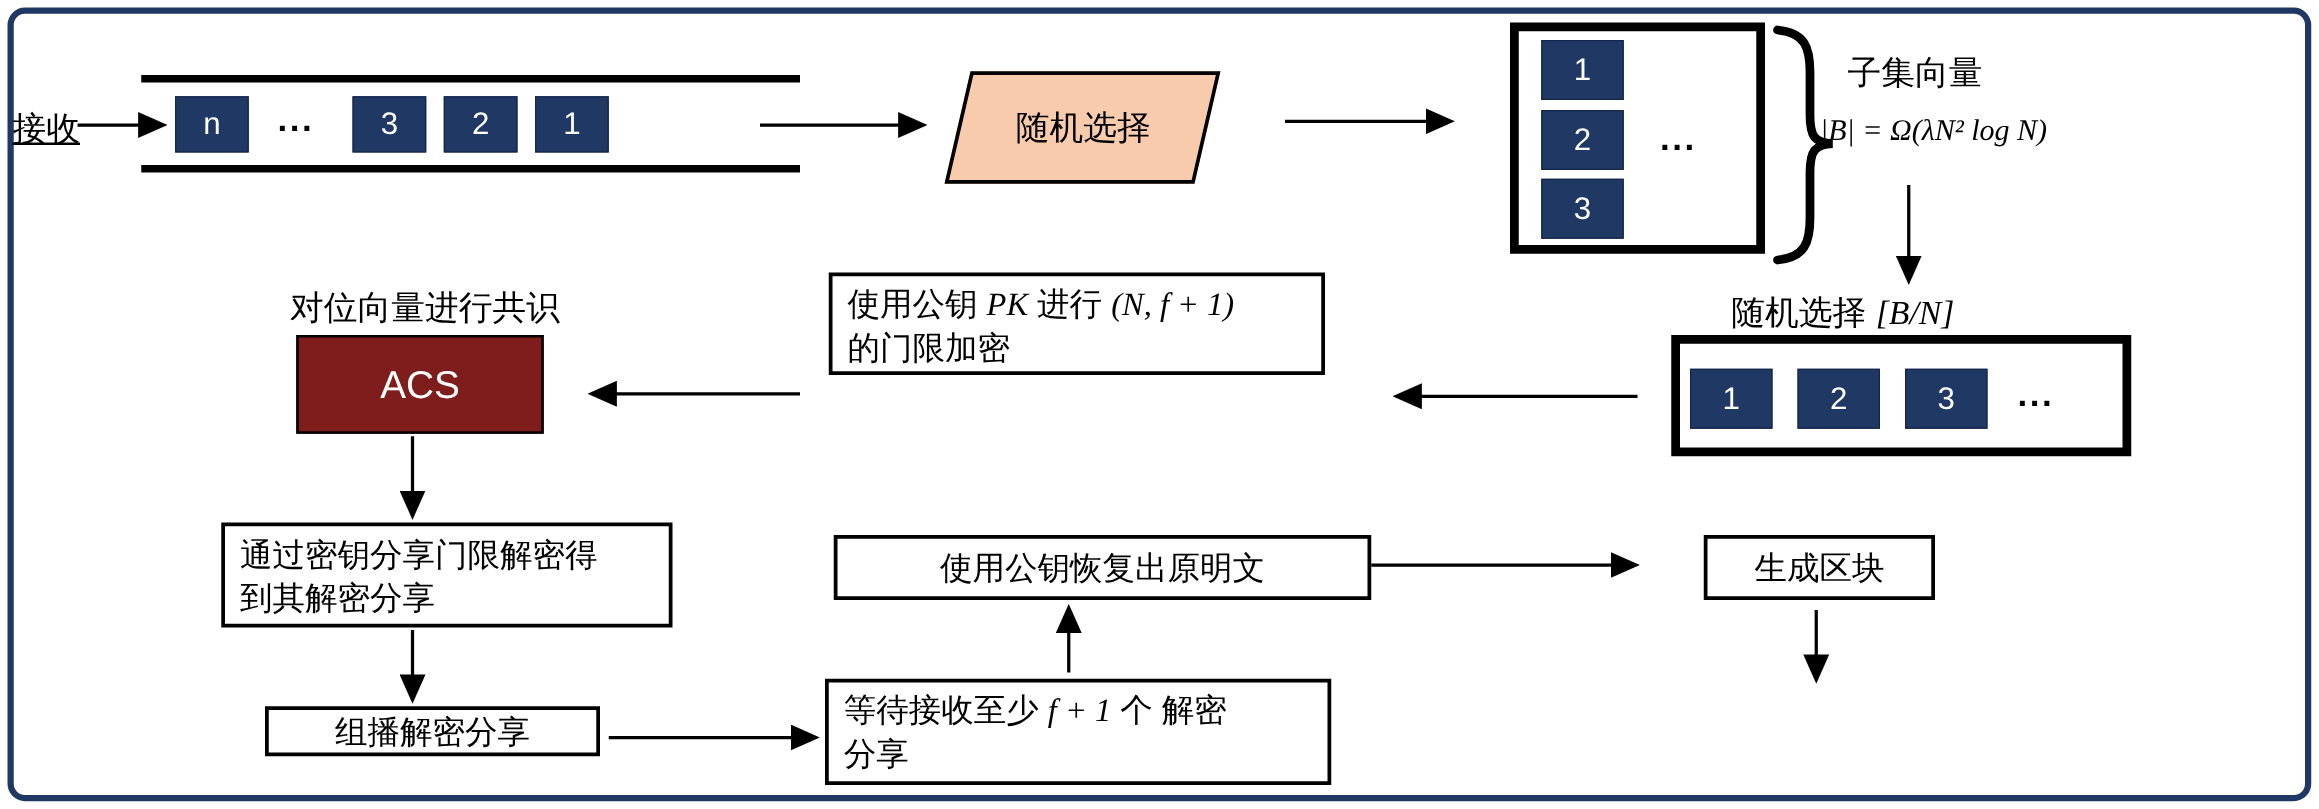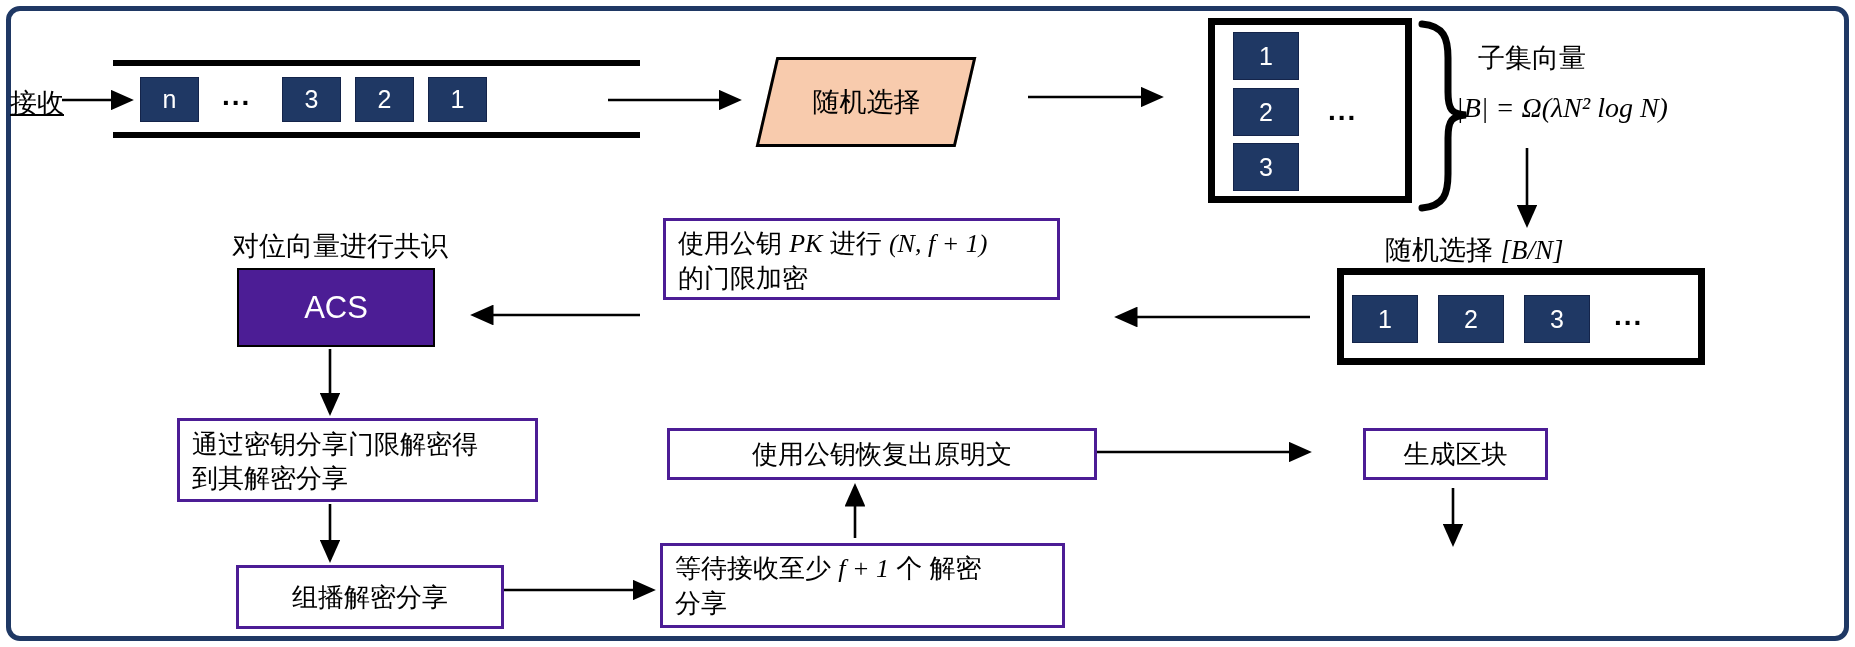--- a/index.html
+++ b/index.html
@@ -14,37 +14,37 @@
   .abs{position:absolute;}
   .label{font-size:27px;white-space:nowrap;}
   .navy-cell{
     position:absolute;background:#1F3864;border:1px solid #14244a;
     color:#fff;font-size:25px;font-weight:500;
     display:flex;align-items:center;justify-content:center;
   }
   .dots{position:absolute;font-weight:bold;font-size:28px;letter-spacing:2px;}
   .hline{position:absolute;height:6px;background:#000;}
   .wbox{
-    position:absolute;background:#fff;border:3px solid #4c1d95;
+    position:absolute;background:#fff;border:3px solid #000000;
     font-size:26px;line-height:34px;box-sizing:border-box;
   }
   .wbox.center{display:flex;align-items:center;justify-content:center;white-space:nowrap;}
   .thickbox{position:absolute;background:#fff;border:7px solid #000;box-sizing:border-box;}
   .math{font-family:"Liberation Serif",serif;font-style:italic;}
   .parallelogram{
     position:absolute;left:766px;top:57px;width:200px;height:90px;
     background:#F8CBAD;border:3px solid #000;transform:skewX(-13deg);box-sizing:border-box;
   }
   .para-text{
     position:absolute;left:753px;top:57px;width:227px;height:90px;
     display:flex;align-items:center;justify-content:center;font-size:27px;
   }
   .acs-box{
     position:absolute;left:237px;top:268px;width:198px;height:79px;
-    background:#4c1d95;border:2px solid #000;color:#fff;font-size:31px;
+    background:#7f1d1d;border:2px solid #000;color:#fff;font-size:31px;
     display:flex;align-items:center;justify-content:center;box-sizing:border-box;
   }
   .serifnum{font-family:"Liberation Serif",serif;font-size:29px;}
   svg.wires{position:absolute;left:0;top:0;pointer-events:none;}
 </style>
 </head>
 <body>
 
 <div class="canvas">
 
@@ -83,21 +83,21 @@
 
   <div class="parallelogram"></div>
   <div class="para-text">随机选择</div>
 
   <div class="thickbox" style="left:1208px;top:18px;width:204px;height:185px;"></div>
   <div class="navy-cell" style="left:1233px;top:32px;width:64px;height:46px;">1</div>
   <div class="navy-cell" style="left:1233px;top:88px;width:64px;height:46px;">2</div>
   <div class="navy-cell" style="left:1233px;top:143px;width:64px;height:46px;">3</div>
   <div class="dots" style="left:1328px;top:95px;">...</div>
   <div class="abs label" style="left:1478px;top:40px;">子集向量</div>
-  <div class="abs label math" style="left:1456px;top:92px;font-size:28px;">|B| = Ω(λN² log N)</div>
+  <div class="abs label math" style="left:1456px;top:92px;font-size:24px;">|B| = Ω(λN² log N)</div>
 
   <div class="abs label" style="left:1385px;top:232px;">
     <span>随机选择 </span><span class="math">[B/N]</span>
   </div>
   <div class="thickbox" style="left:1337px;top:268px;width:368px;height:97px;"></div>
   <div class="navy-cell" style="left:1352px;top:295px;width:64px;height:46px;">1</div>
   <div class="navy-cell" style="left:1438px;top:295px;width:64px;height:46px;">2</div>
   <div class="navy-cell" style="left:1524px;top:295px;width:64px;height:46px;">3</div>
   <div class="dots" style="left:1614px;top:300px;">...</div>
 
@@ -108,21 +108,21 @@
 
 
   <div class="abs label" style="left:232px;top:228px;">对位向量进行共识</div>
   <div class="acs-box">ACS</div>
 
   <div class="wbox" style="left:177px;top:418px;width:361px;height:84px;padding:6px 12px;">
     <div>通过密钥分享门限解密得</div>
     <div>到其解密分享</div>
   </div>
 
-  <div class="wbox center" style="left:212px;top:565px;width:268px;height:64px;margin-left:24px;">组播解密分享</div>
+  <div class="wbox center" style="left:212px;top:565px;width:268px;height:40px;">组播解密分享</div>
 
   <div class="wbox" style="left:660px;top:543px;width:405px;height:85px;padding:5px 12px;">
     <div><span>等待接收至少 </span><span class="math">f + 1</span><span> 个 解密</span></div>
     <div>分享</div>
   </div>
 
   <div class="wbox center" style="left:667px;top:428px;width:430px;height:52px;">使用公钥恢复出原明文</div>
 
   <div class="wbox center" style="left:1363px;top:428px;width:185px;height:52px;">生成区块</div>
 

